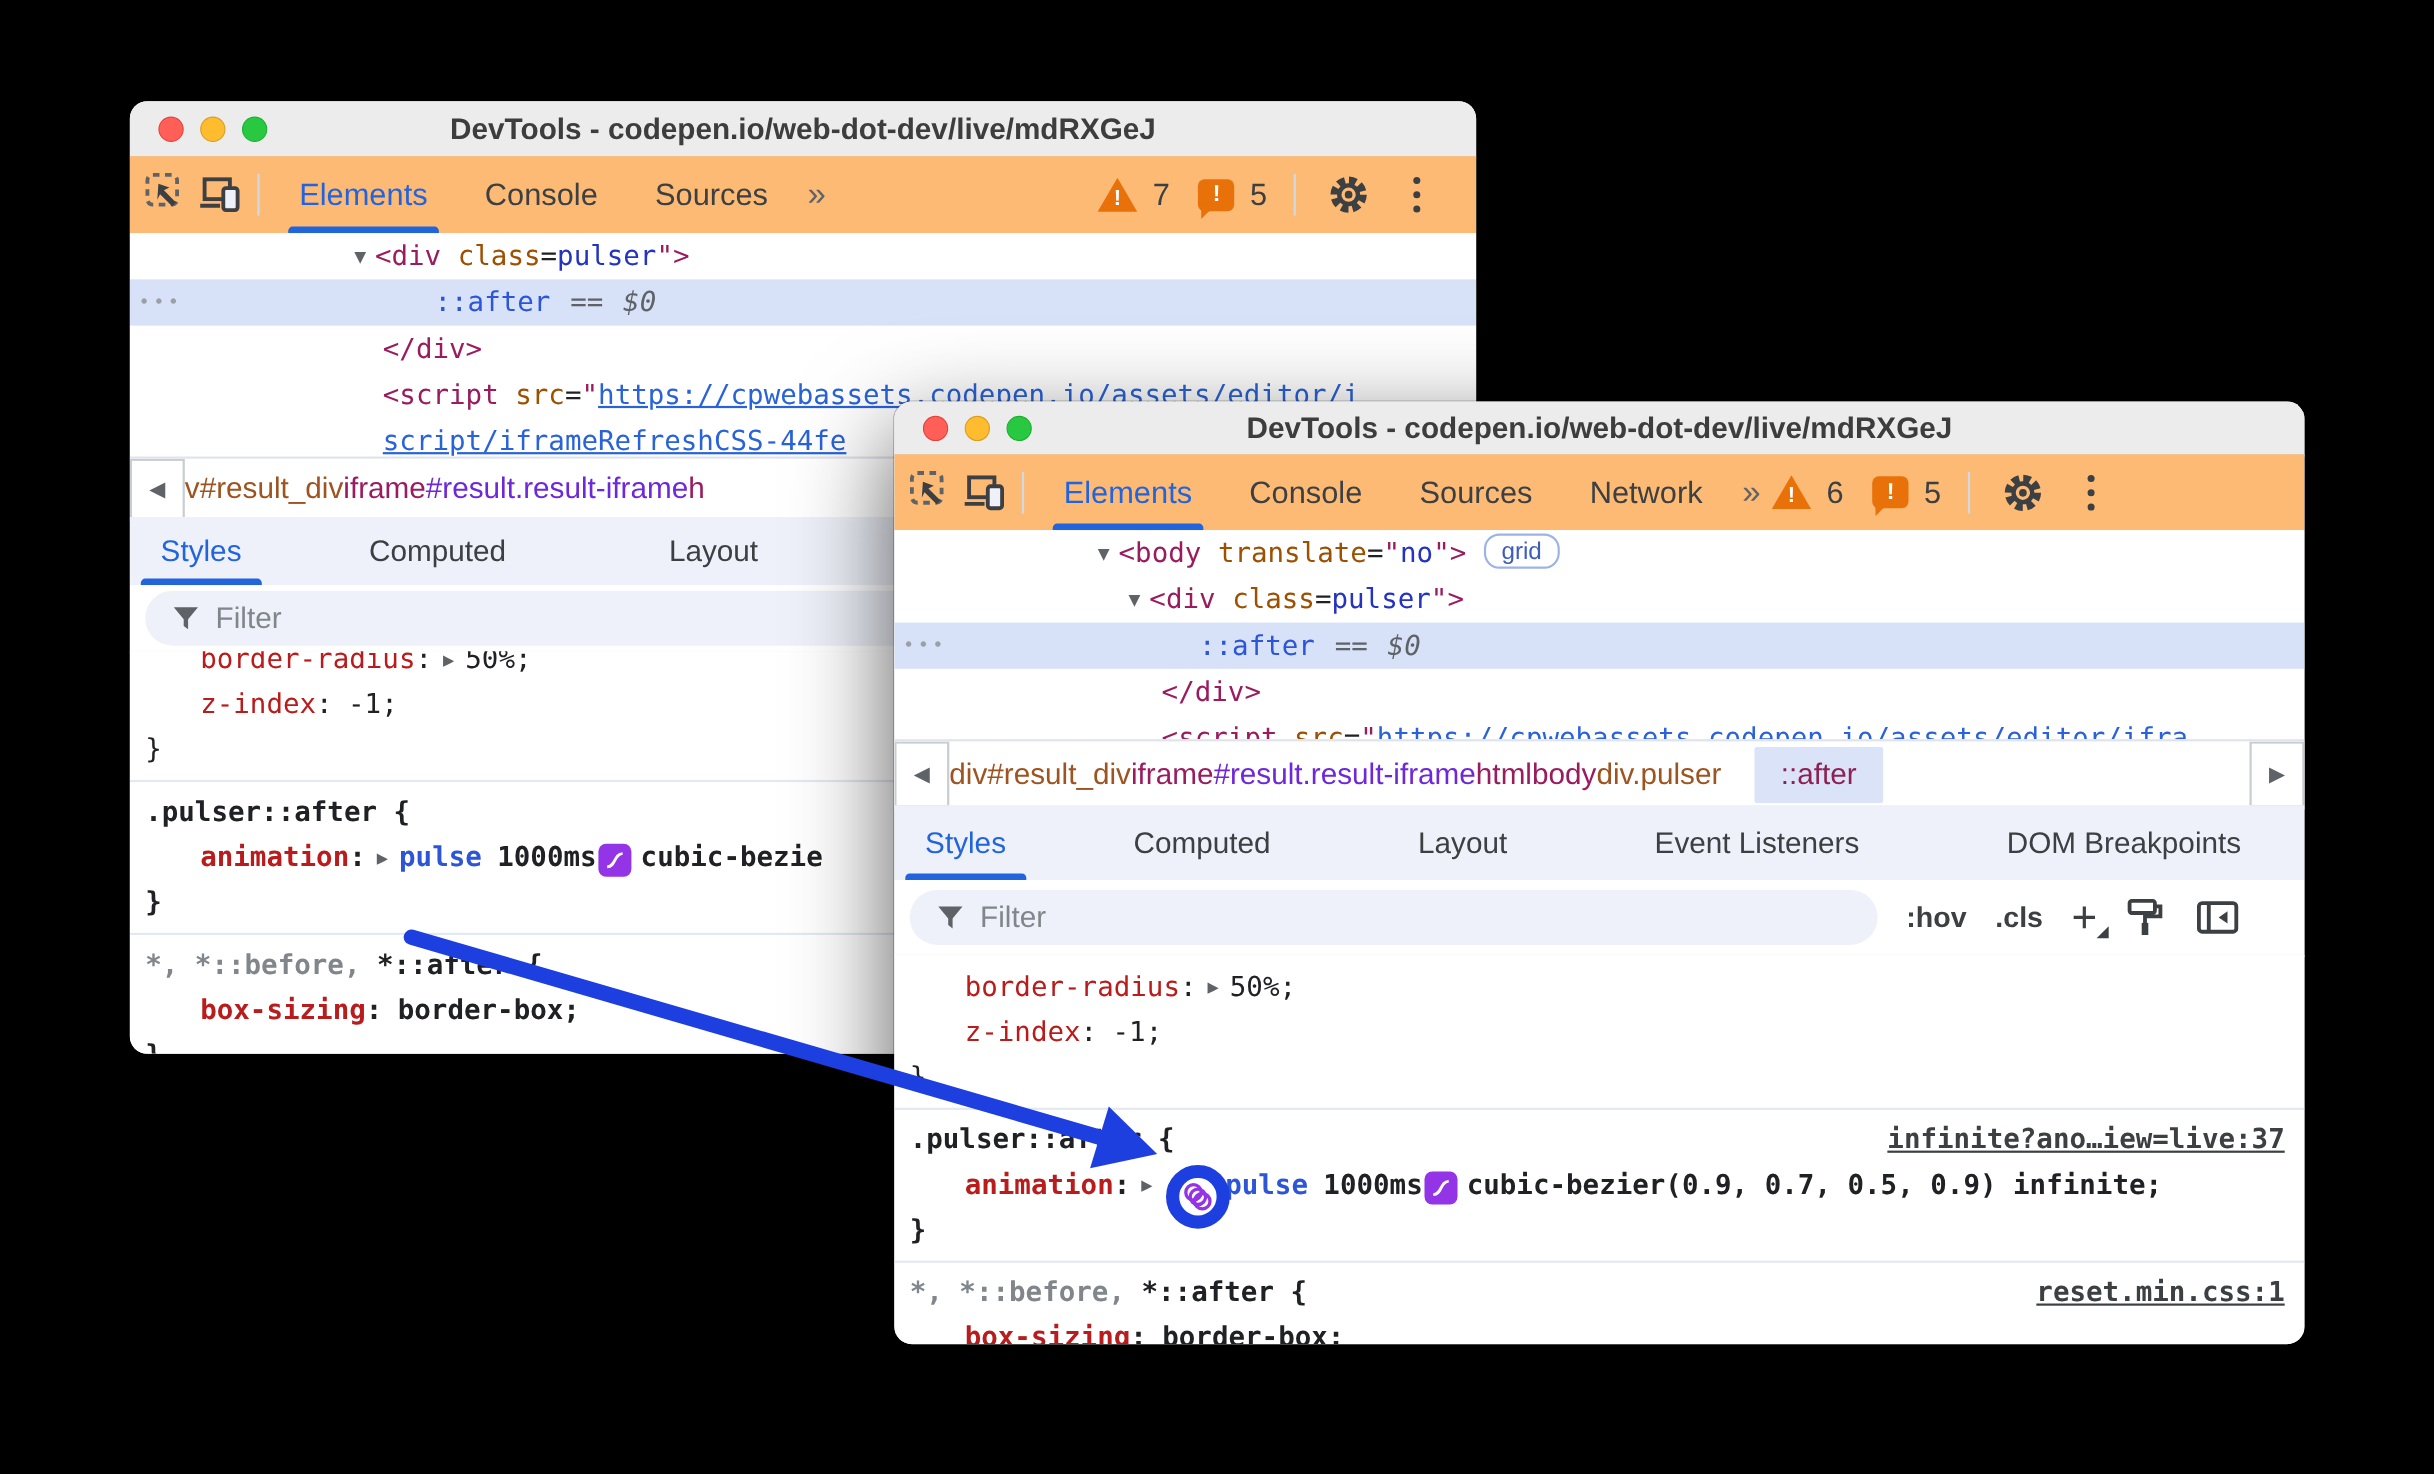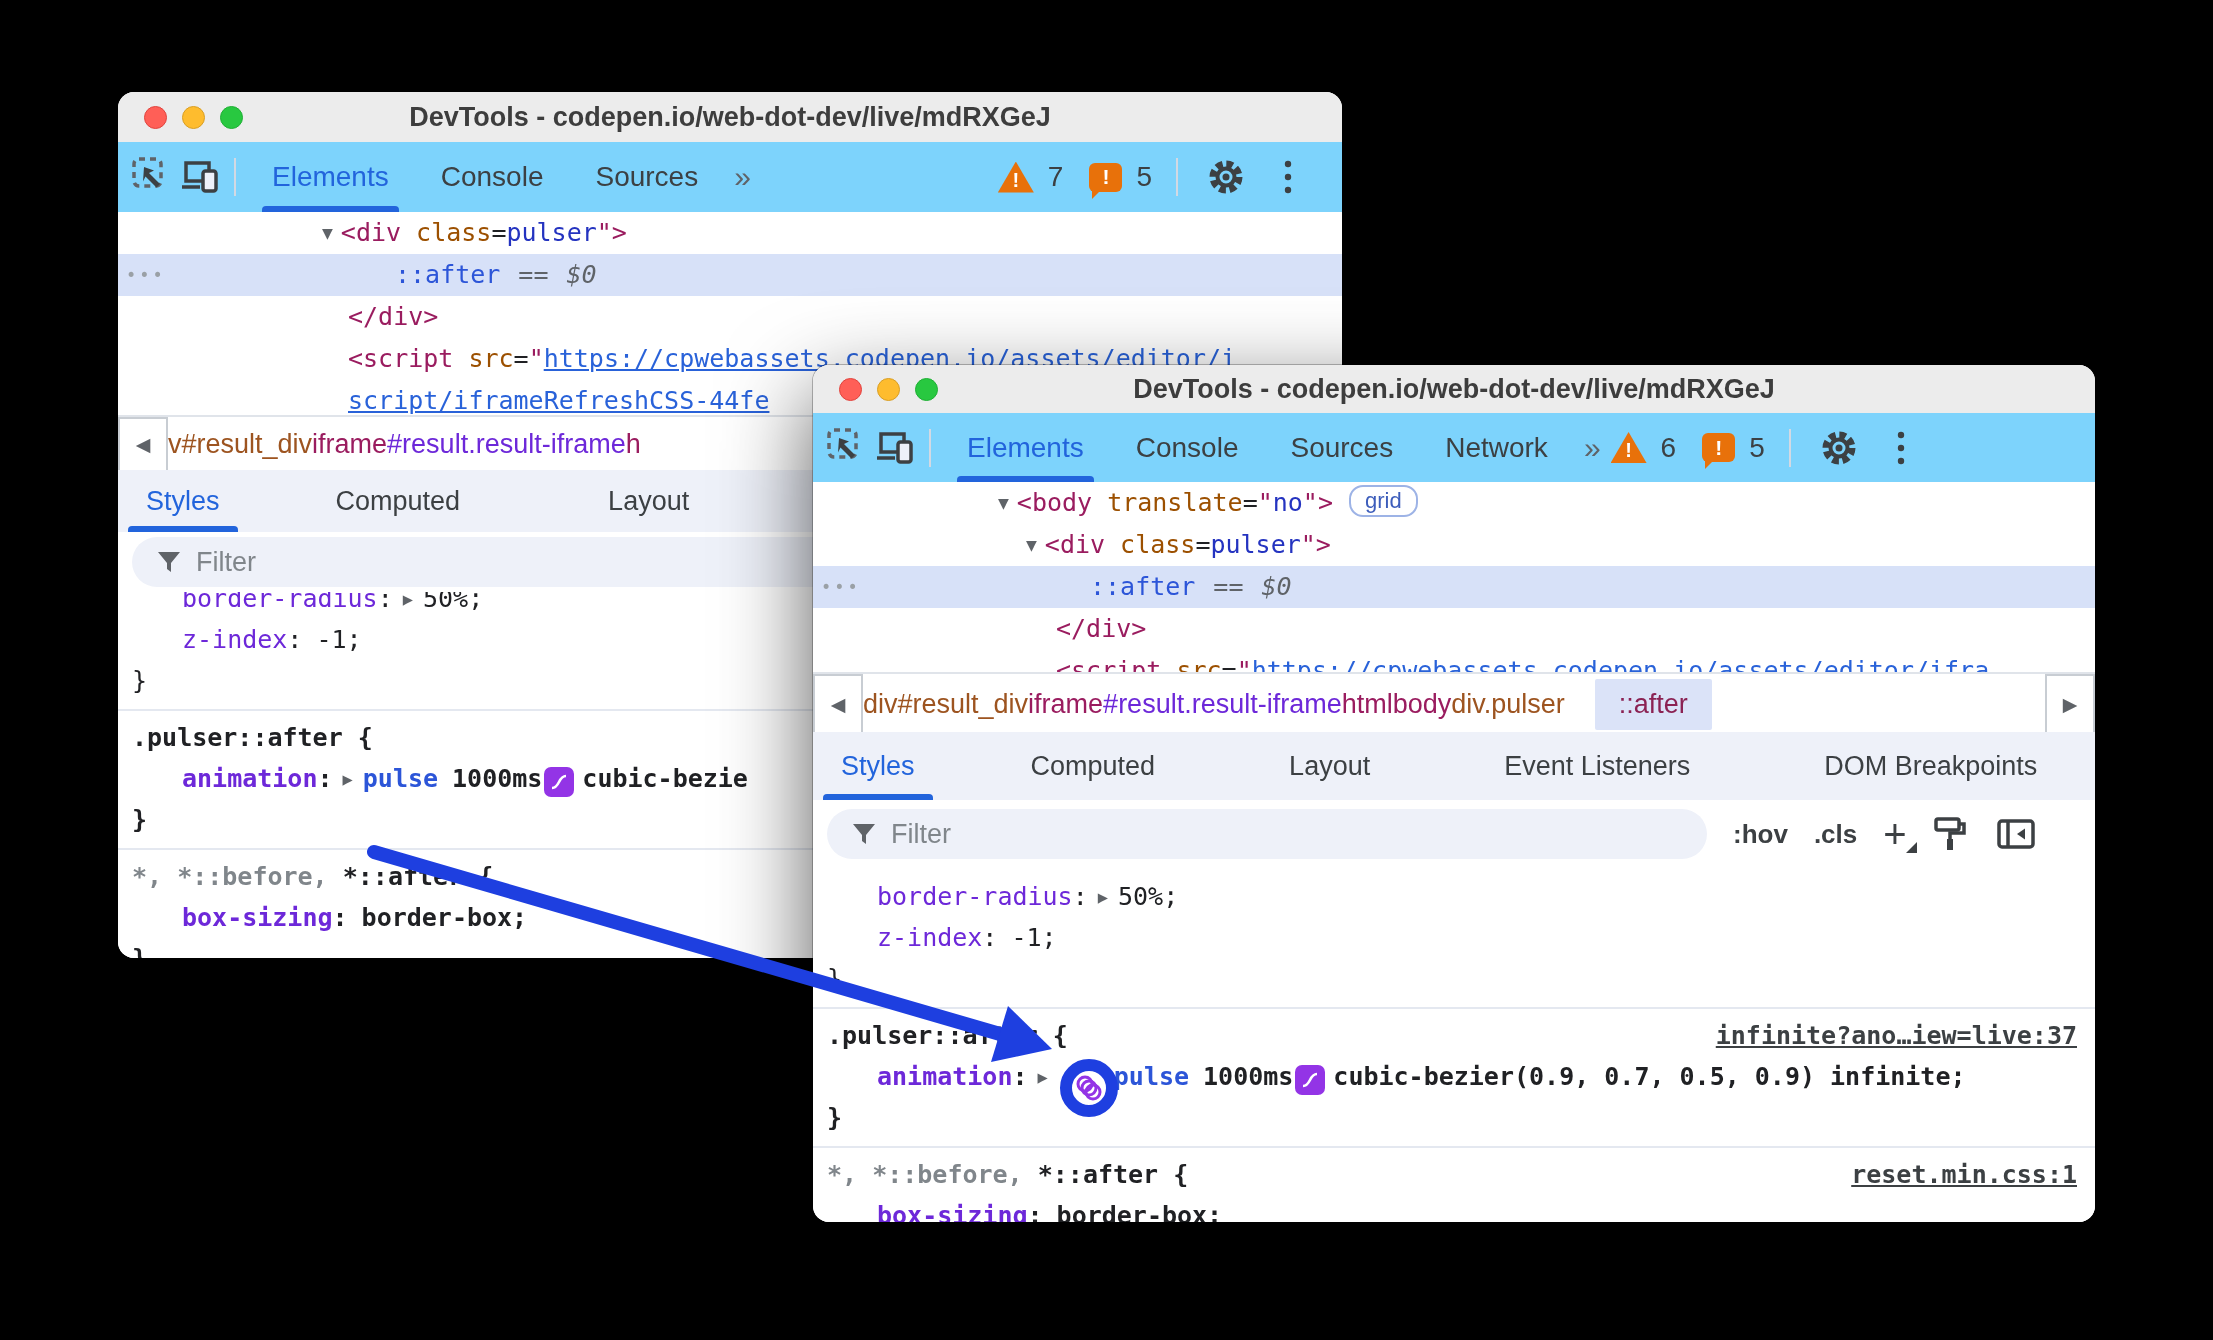--- a/index.html
+++ b/index.html
@@ -11,21 +11,21 @@
   .titlebar{position:absolute;left:0;right:0;top:0;background:#ececec;
             border-bottom:2px solid #d2d2d2;display:flex;align-items:center;}
   .titlebar .title{position:absolute;left:0;right:0;text-align:center;
             font-size:27px;font-weight:bold;color:#3d3d3d;}
   .lights{display:flex;gap:15px;margin-left:26px;}
   .light{width:21px;height:21px;border-radius:50%;}
   .light.red{background:#ff5f57;border:1px solid #e0443e;}
   .light.yellow{background:#febc2e;border:1px solid #d89e24;}
   .light.green{background:#28c840;border:1px solid #1faf34;}
   
-  .toolbar{position:absolute;left:0;right:0;background:#7dd3fc;display:flex;align-items:center;}
+  .toolbar{position:absolute;left:0;right:0;background:#fdba74;display:flex;align-items:center;}
   .tb-icon{display:flex;align-items:center;justify-content:center;width:48px;height:48px;flex:0 0 auto;}
   .vdiv{width:2px;height:38px;background:#d3d9e3;margin:0 10px;flex:0 0 auto;}
   .tab{font-size:28px;color:#3c4043;padding:0 26px;position:relative;height:100%;
        display:flex;align-items:center;flex:0 0 auto;}
   .tab.active{color:#2264dc;}
   .tab.active::after{content:"";position:absolute;left:16px;right:16px;bottom:0;height:6px;
        background:#2264dc;border-radius:4px 4px 0 0;}
   .chev{font-size:30px;color:#5f6368;padding:0 10px;flex:0 0 auto;}
   .right-cluster{margin-left:auto;display:flex;align-items:center;gap:14px;padding-right:30px;}
   .warn-tri{width:36px;height:31px;background:#e8710a;
@@ -80,21 +80,21 @@
   .plusbox{position:relative;margin-left:26px;font-size:40px;color:#3c4043;line-height:30px;flex:0 0 auto;}
   .plusbox::after{content:"";position:absolute;right:-10px;bottom:-4px;
         border-left:11px solid transparent;border-bottom:11px solid #3c4043;}
   .fic{margin-left:24px;flex:0 0 auto;display:flex;}
   
   .styles{position:absolute;left:0;right:0;background:#fff;overflow:hidden;
           font-family:"DejaVu Sans Mono",monospace;font-size:25px;}
   .sline{height:41px;line-height:41px;white-space:nowrap;padding-left:14px;position:relative;}
   .sline.prop{padding-left:64px;}
   .rule-sep{border-top:2px solid #e4e8f0;margin-top:8px;padding-top:6px;font-weight:bold;}
-  .p-name{color:#6d28d9}.p-val{color:#202124}.sel{color:#202124}.sel-gray{color:#80868b}
+  .p-name{color:#b91c1c}.p-val{color:#202124}.sel{color:#202124}.sel-gray{color:#80868b}
   .v-arrow{color:#5f6368;font-size:17px;margin:0 10px;display:inline-block;vertical-align:2px;}
   .src-link{position:absolute;right:18px;top:0;color:#3c4043;text-decoration:underline;}
   .bezier-ico{display:inline-flex;width:30px;height:30px;border-radius:7px;background:#9334e6;
           align-items:center;justify-content:center;vertical-align:-5px;margin:0 8px 0 2px;}
   .anim-ico{display:inline-flex;width:30px;height:30px;align-items:center;justify-content:center;
           vertical-align:-5px;}
   .circle-annot{display:inline-flex;border:12px solid #1e3fe0;border-radius:50%;padding:2px;
           background:transparent;margin:0 -4px 0 2px;vertical-align:-18px;position:relative;z-index:60;}
   
   #annot{position:absolute;left:0;top:0;z-index:55;pointer-events:none;}

